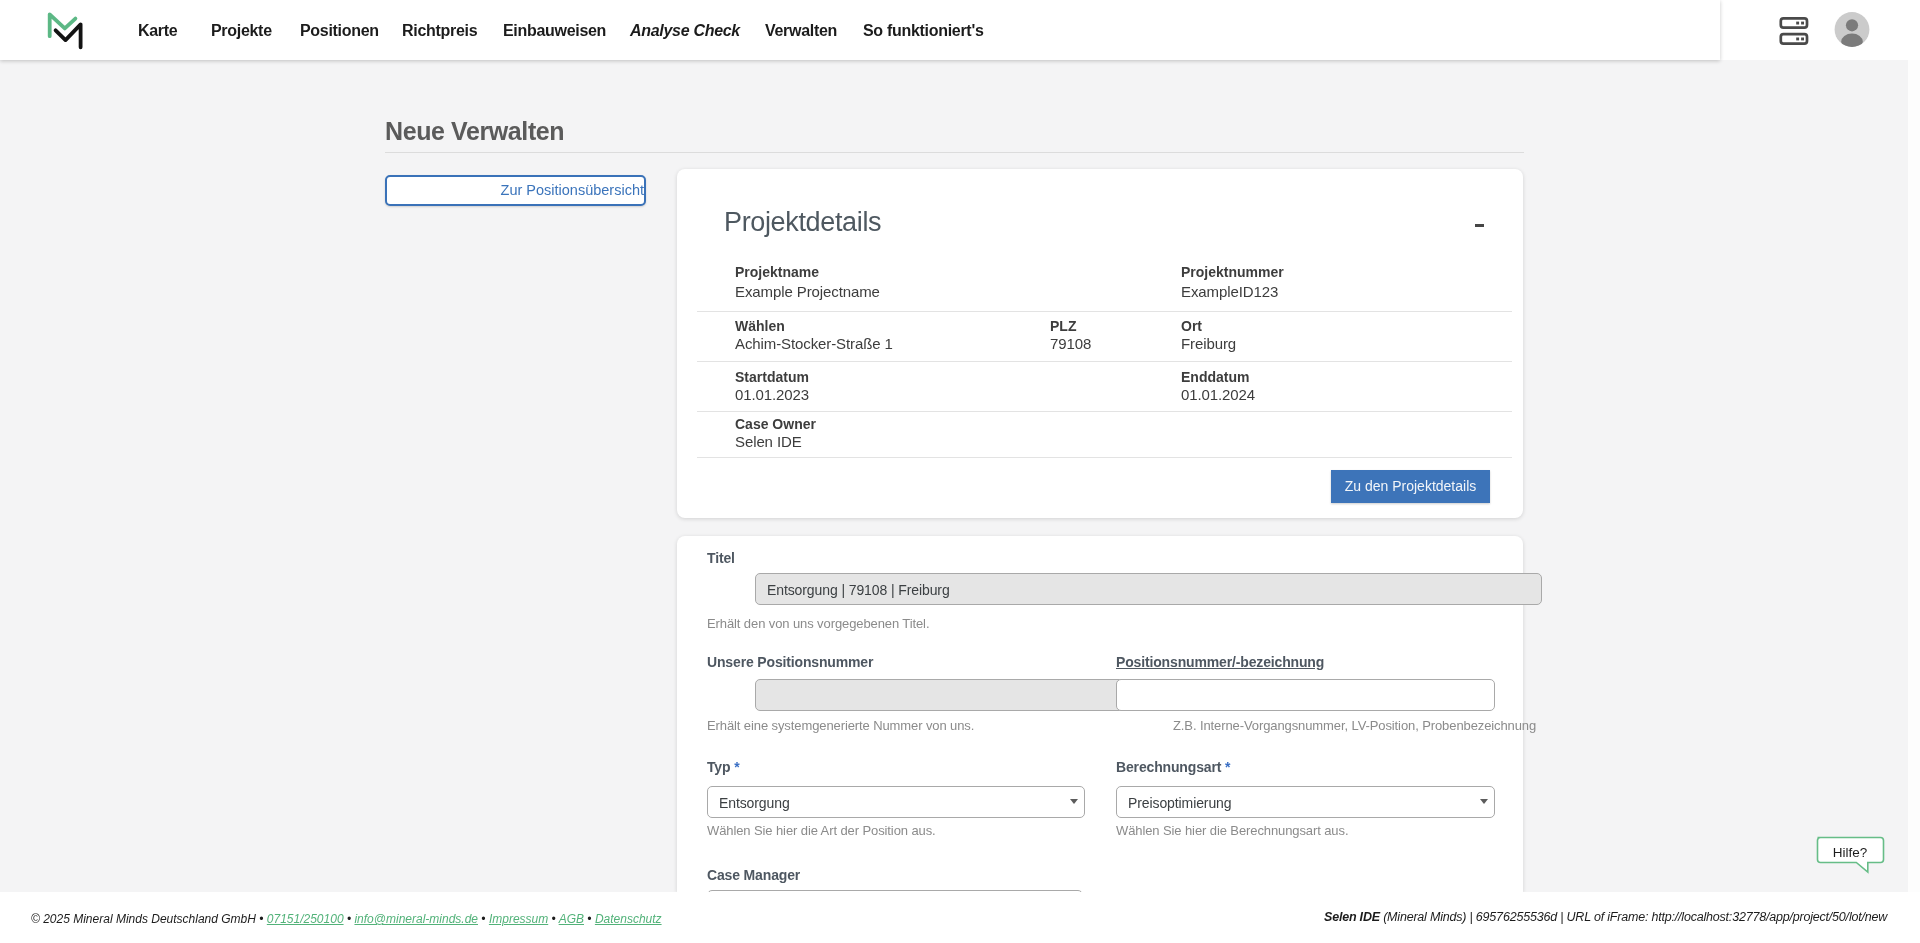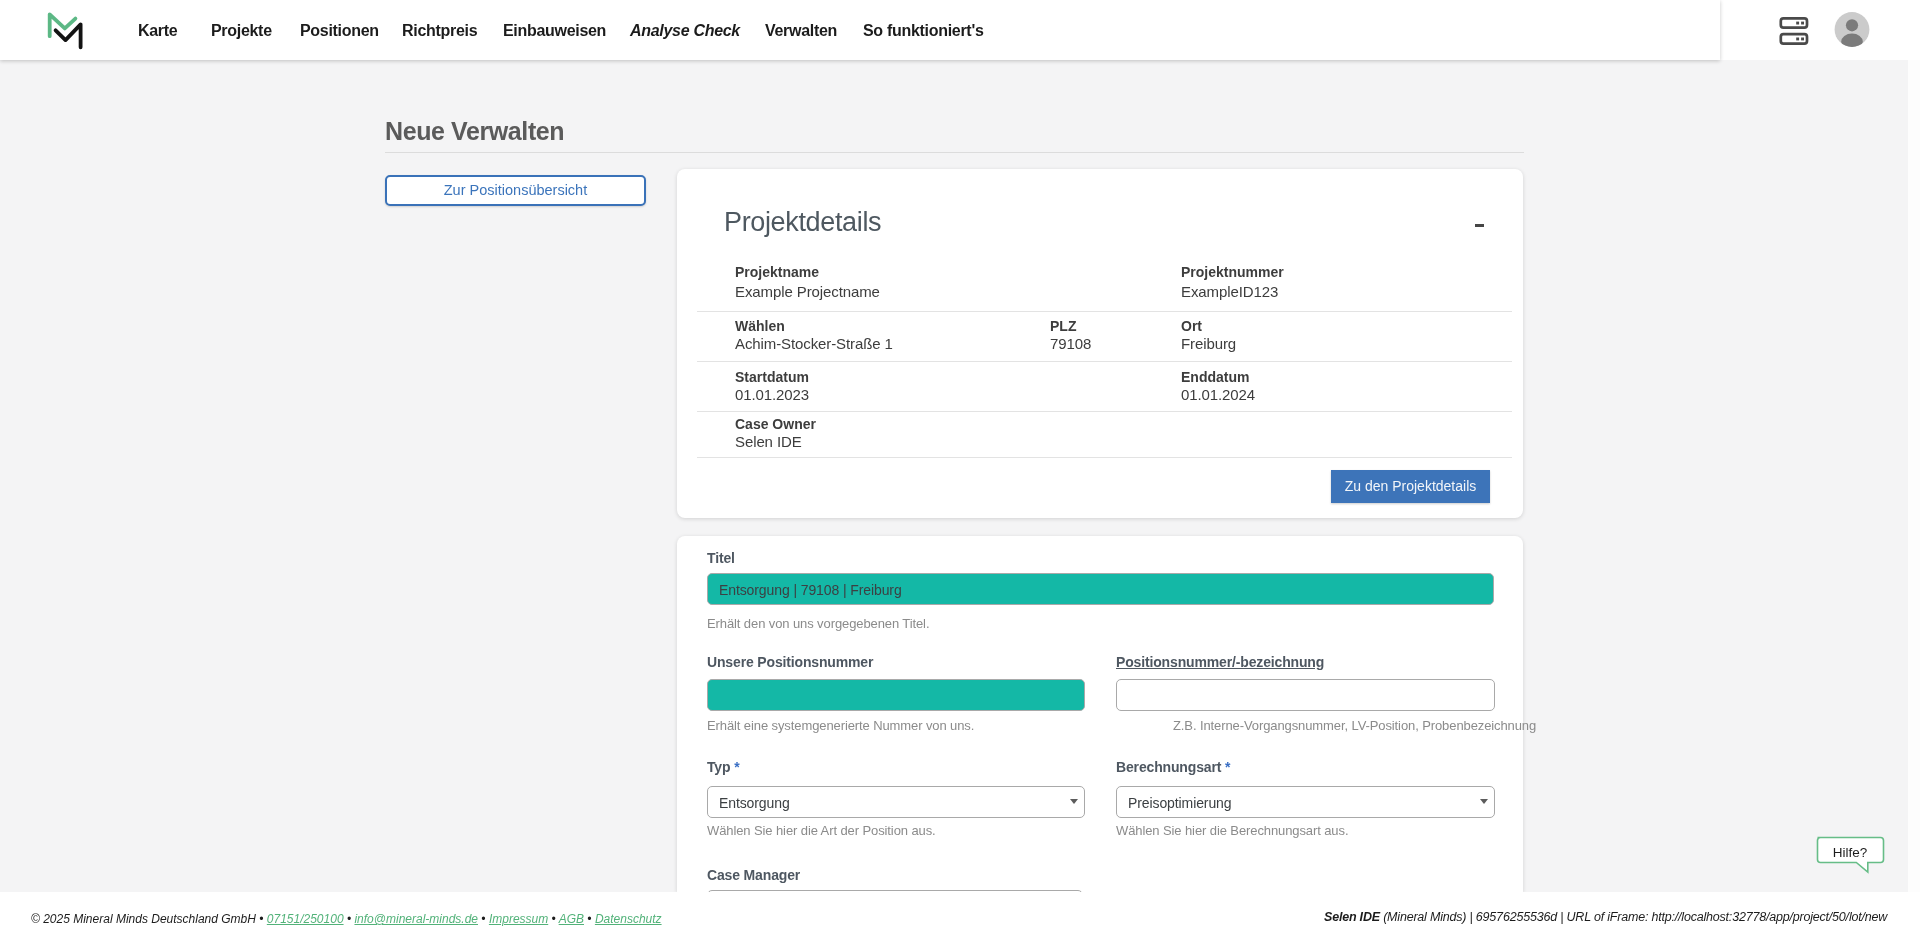--- a/index.html
+++ b/index.html
@@ -7,37 +7,37 @@
 body { font-family:"Liberation Sans", sans-serif; background:#fff; position:relative; }
 
 
 #header { position:absolute; left:0; top:0; width:1720px; height:60px; background:#fff; box-shadow:0 1px 4px rgba(0,0,0,0.22); z-index:10; }
 .nav { position:absolute; top:1px; height:60px; line-height:60px; font-size:16px; font-weight:700; color:#1c1c1c; text-decoration:none; letter-spacing:-0.3px; }
 
 
 #content { position:absolute; left:0; top:60px; width:1908px; height:832px; background:#f4f4f5; }
 #h1 { position:absolute; left:385px; top:117px; font-size:25px; font-weight:700; color:#5b5b5b; letter-spacing:-0.4px; }
 #hr1 { position:absolute; left:385px; top:152px; width:1139px; height:1px; background:#dcdcdc; }
-#btn-overview { position:absolute; left:385px; top:175px; width:261px; height:31px; background:#fff; border:2px solid #3a72b8; border-radius:5px; color:#3b74bb; font-size:14.5px; text-align:center; line-height:27px; box-shadow:0 1px 2px rgba(0,0,0,0.15); }
+#btn-overview { position:absolute; left:385px; top:175px; width:261px; height:31px; background:#fff; border:2px solid #3a72b8; border-radius:5px; color:#3b74bb; font-size:14.5px; text-align:right; line-height:27px; box-shadow:0 1px 2px rgba(0,0,0,0.15); }
 
 
 #card1 { position:absolute; left:677px; top:169px; width:846px; height:349px; background:#fff; border-radius:8px; box-shadow:0 1px 4px rgba(0,0,0,0.14); }
 #card1 h2 { position:absolute; left:47px; top:38px; font-size:27px; font-weight:400; color:#4e5860; letter-spacing:-0.35px; }
 #collapse { position:absolute; left:798px; top:54.5px; width:9px; height:3.5px; background:#464646; }
 .lab { position:absolute; font-size:14px; font-weight:700; color:#3d3d3d; white-space:nowrap; }
 .val { position:absolute; font-size:15px; font-weight:400; color:#3d3d3d; white-space:nowrap; letter-spacing:-0.1px; }
 .sep { position:absolute; left:20px; width:815px; height:1px; background:#e3e3e3; }
 #btn-details { position:absolute; left:654px; top:301px; width:159px; height:33px; background:#3d74b9; border-radius:0; color:#f2f5f9; font-size:14px; text-align:center; line-height:32px; box-shadow:0 1px 2px rgba(0,0,0,0.2); }
 
 
 #card2 { position:absolute; left:677px; top:536px; width:846px; height:356px; background:#fff; border-radius:8px 8px 0 0; box-shadow:0 1px 4px rgba(0,0,0,0.14); }
 .flab { position:absolute; font-size:14px; font-weight:700; color:#4e5761; white-space:nowrap; letter-spacing:-0.15px; }
 .flab .req { color:#3a6fc4; }
 .inp { position:absolute; height:32px; border:1px solid #a9a9a9; border-radius:5px; background:#fff; font-size:14px; color:#3c4043; line-height:33px; padding-left:11px; white-space:nowrap; letter-spacing:-0.1px; }
-.inp.dis { background:#14b8a6; }
+.inp.dis { background:#e5e5e5;margin-left:48px; }
 .help { position:absolute; font-size:13px; color:#8b8b8b; white-space:nowrap; letter-spacing:-0.1px; }
 .caret { position:absolute; width:0; height:0; border-left:4.5px solid transparent; border-right:4.5px solid transparent; border-top:5px solid #5c5c5c; }
 
 
 #footer { position:absolute; left:0; top:892px; width:1920px; height:51px; background:#fff;font-style:italic; }
 #footL { position:absolute; left:31px; top:20px; font-size:12px; color:#1c1c1c; white-space:nowrap; }
 #footL a { color:#52b279; }
 #footR { position:absolute; left:1324px; top:18px; font-size:12.5px; color:#1c1c1c; white-space:nowrap; letter-spacing:-0.2px; }
 
 

